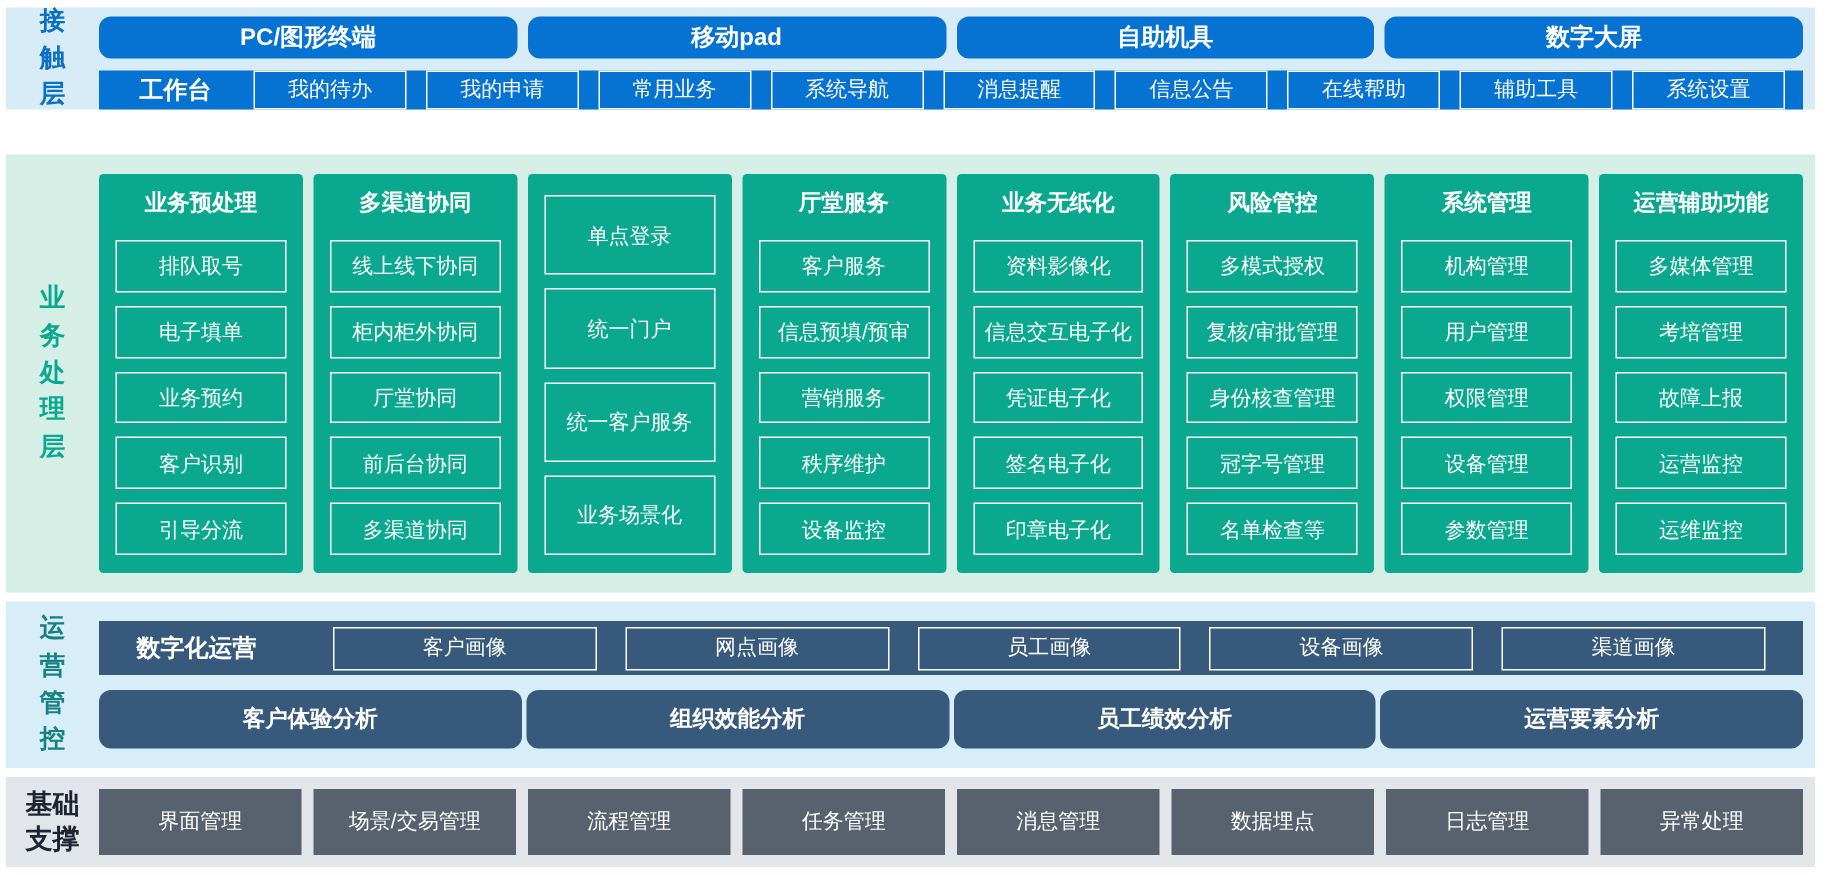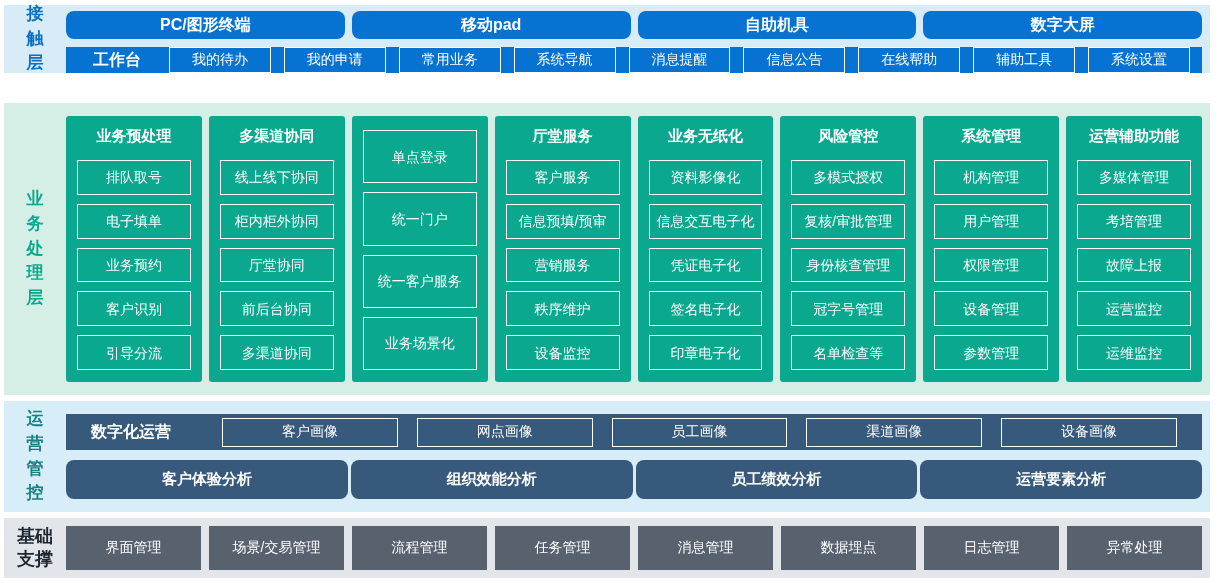--- a/index.html
+++ b/index.html
@@ -162,22 +162,22 @@
   <section class="band band3">
     <div class="vlabel teal">
       <span class="vtxt">运营管控</span>
     </div>
     <div class="ops band-content">
       <div class="digital-bar">
         <div class="digital-label">数字化运营</div>
         <div class="digital-item">客户画像</div>
         <div class="digital-item">网点画像</div>
         <div class="digital-item">员工画像</div>
+        <div class="digital-item">设备画像</div>
         <div class="digital-item">渠道画像</div>
-        <div class="digital-item">设备画像</div>
       </div>
       <div class="analysis">
         <div class="analysis-btn">客户体验分析</div>
         <div class="analysis-btn">组织效能分析</div>
         <div class="analysis-btn">员工绩效分析</div>
         <div class="analysis-btn">运营要素分析</div>
       </div>
     </div>
   </section>
 

